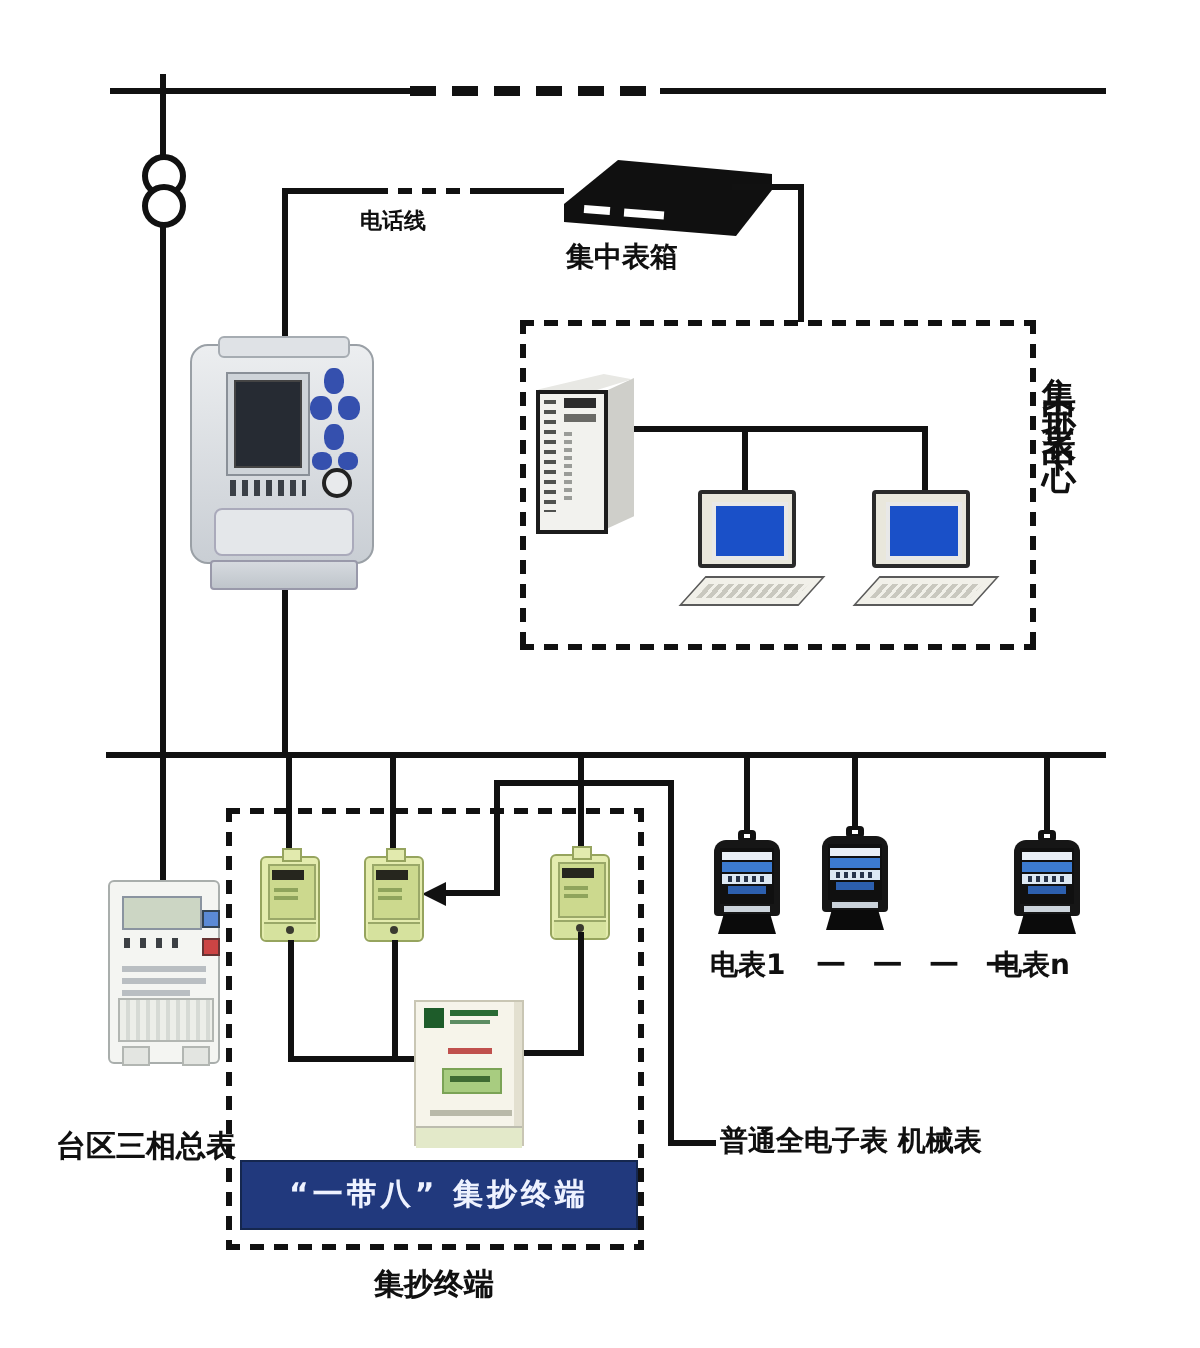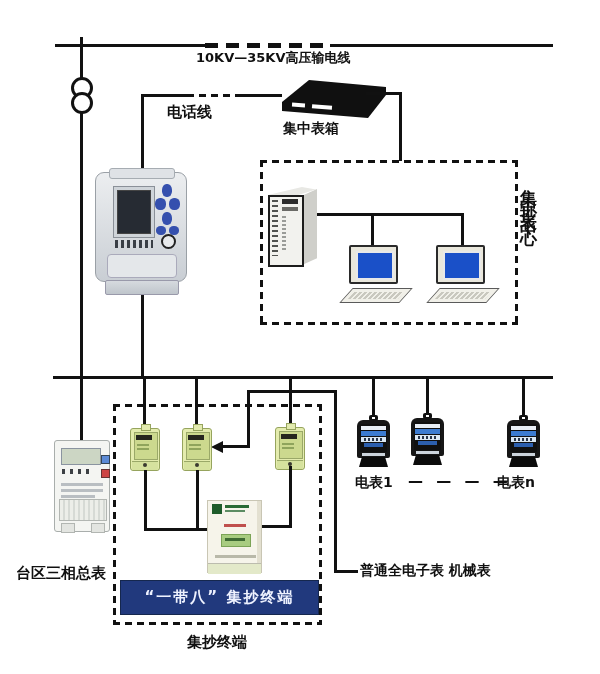--- a/index.html
+++ b/index.html
@@ -109,31 +109,30 @@
          font-weight:700;font-size:17px;letter-spacing:8px;}
 </style>
 </head>
 <body>
 
 <div id="stage">
 
   <div class="hl" style="left:55px;top:44px;width:150px;"></div>
   <div class="dh-big" style="left:205px;top:43px;width:125px;"></div>
   <div class="hl" style="left:330px;top:44px;width:223px;"></div>
-  <div class="lbl" style="left:196px;top:49px;font-size:13px;">10KV—35KV高压输电线</div>
 
   <div class="vl" style="left:80px;top:37px;height:403px;"></div>
   <div class="circleT" style="left:71px;top:77px;"></div>
   <div class="circleT" style="left:71px;top:92px;"></div>
 
   <div class="hl" style="left:141px;top:94px;width:46px;"></div>
   <div class="dh" style="left:187px;top:94px;width:53px;"></div>
   <div class="hl" style="left:240px;top:94px;width:42px;"></div>
   <div class="vl" style="left:141px;top:94px;height:74px;"></div>
-  <div class="lbl" style="left:167px;top:103px;font-size:15px;">电话线</div>
+  <div class="lbl" style="left:180px;top:103px;font-size:11px;">电话线</div>
 
   <div class="modem">
     <div class="slab"></div>
     <div class="slot" style="left:16px;top:29px;width:13px;"></div>
     <div class="slot" style="left:36px;top:31px;width:20px;"></div>
   </div>
   <div class="lbl" style="left:283px;top:120px;font-size:14px;">集中表箱</div>
   <div class="hl" style="left:366px;top:92px;width:36px;"></div>
   <div class="vl" style="left:399px;top:92px;height:69px;"></div>
 
@@ -211,21 +210,21 @@
     <div class="btnb"></div>
     <div class="btnr"></div>
     <div class="keys"></div>
     <div class="txt" style="top:42px;"></div>
     <div class="txt" style="top:48px;"></div>
     <div class="txt" style="top:54px;width:34px;"></div>
     <div class="cover"></div>
     <div class="foot" style="left:6px;"></div>
     <div class="foot" style="left:36px;"></div>
   </div>
-  <div class="lbl" style="left:16px;top:564px;font-size:15px;">台区三相总表</div>
+  <div class="lbl" style="left:28px;top:564px;font-size:15px;">台区三相总表</div>
 
   <div class="dh" style="left:113px;top:404px;width:209px;"></div>
   <div class="dh" style="left:113px;top:622px;width:209px;"></div>
   <div class="dv" style="left:113px;top:404px;height:221px;"></div>
   <div class="dv" style="left:319px;top:404px;height:221px;"></div>
 
   <div class="ymeter" style="left:130px;top:428px;">
     <div class="tab"></div>
       <div class="face"></div>
     <div class="disp"></div>

